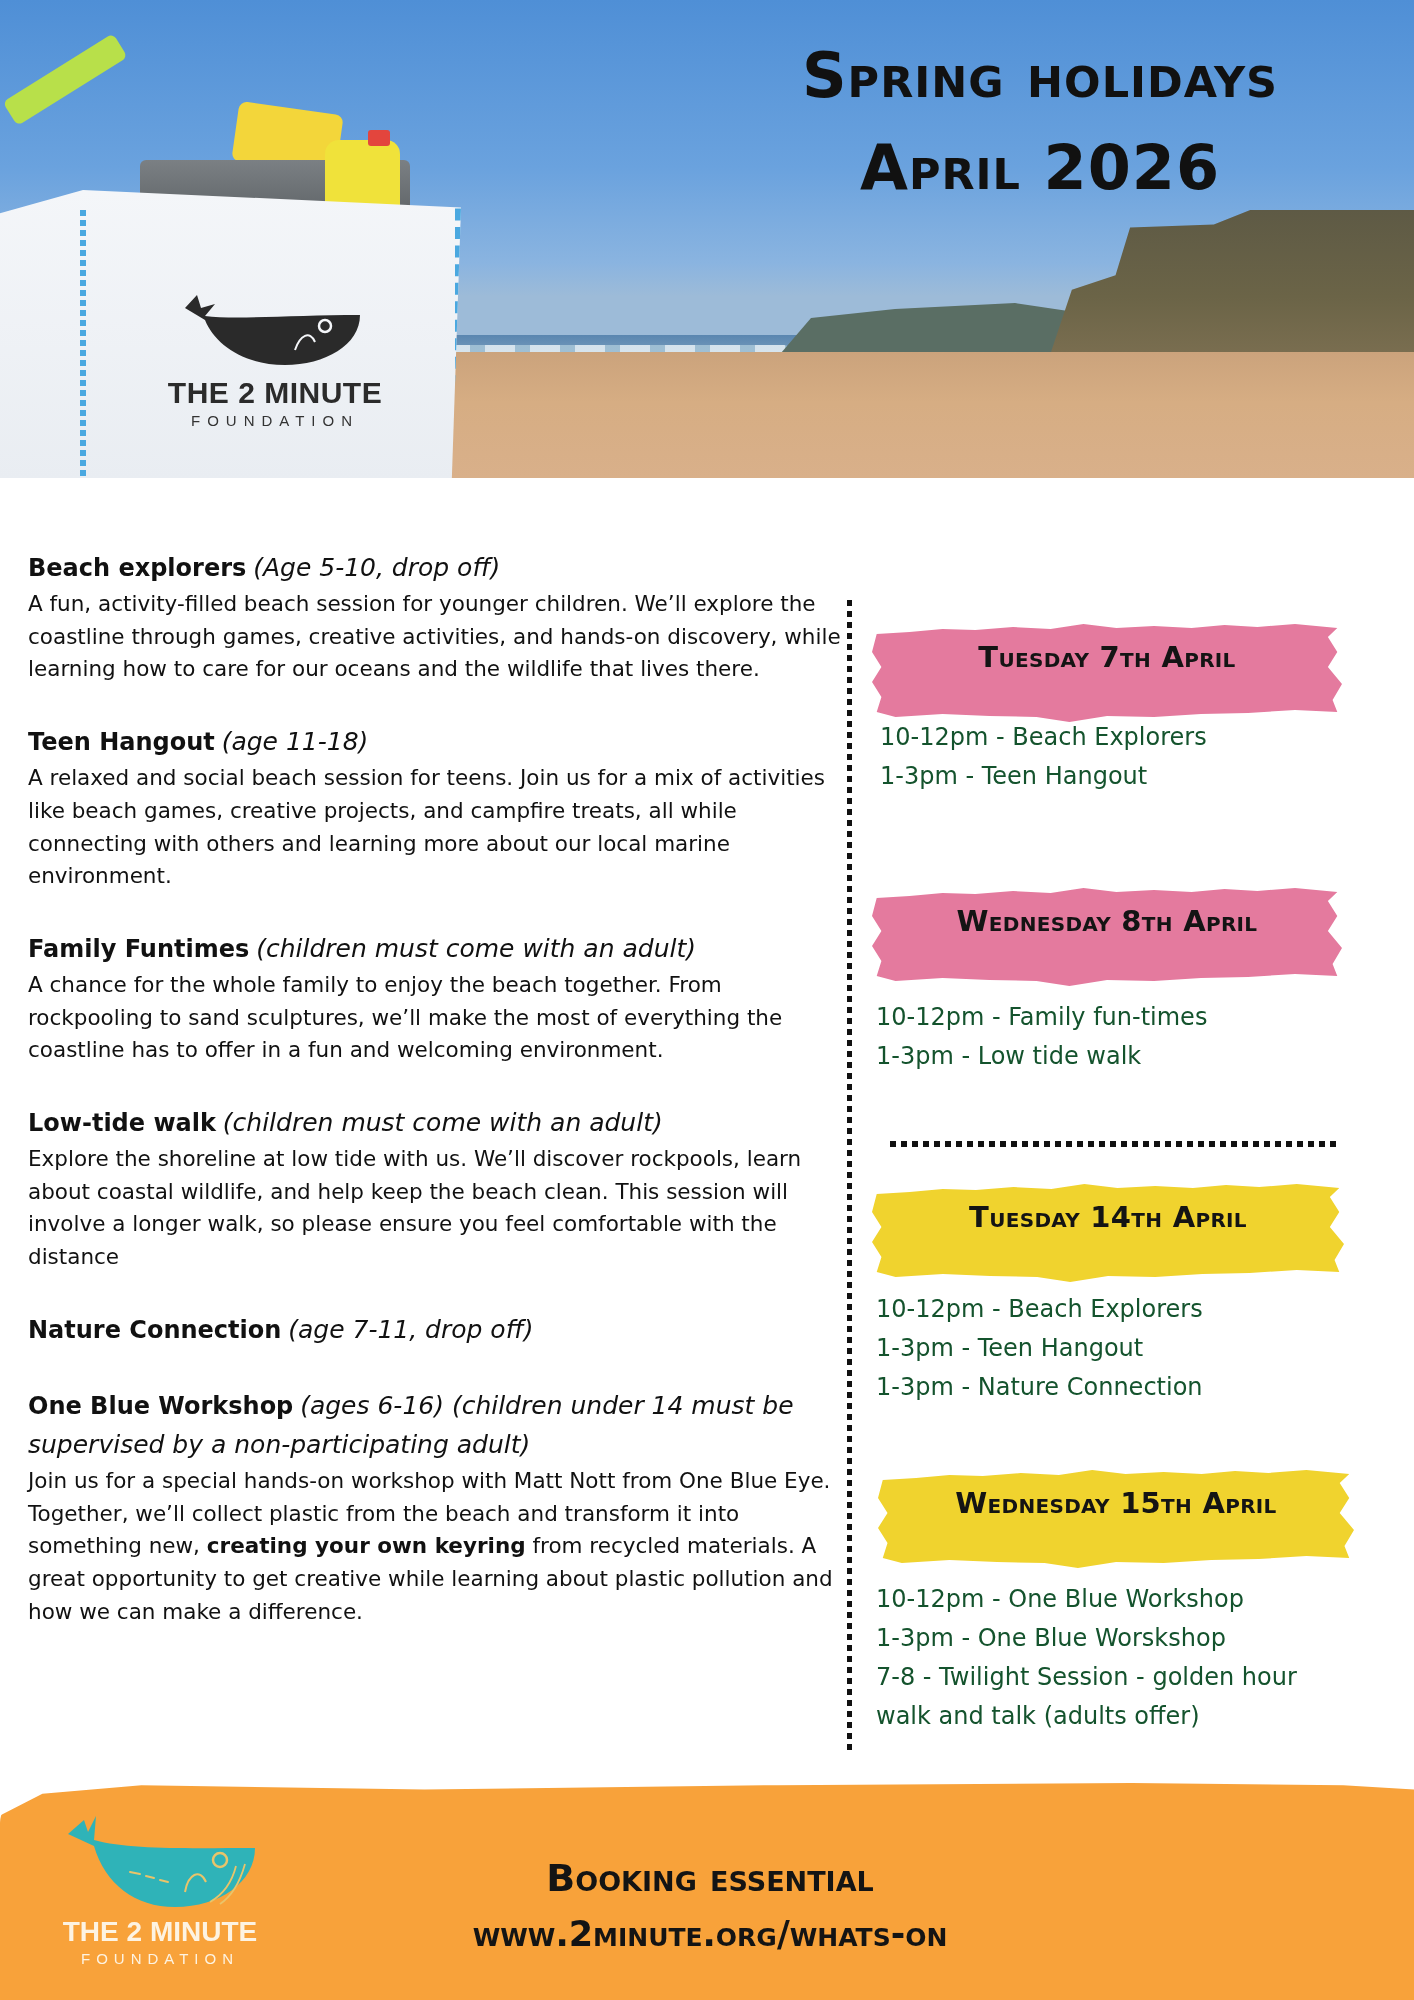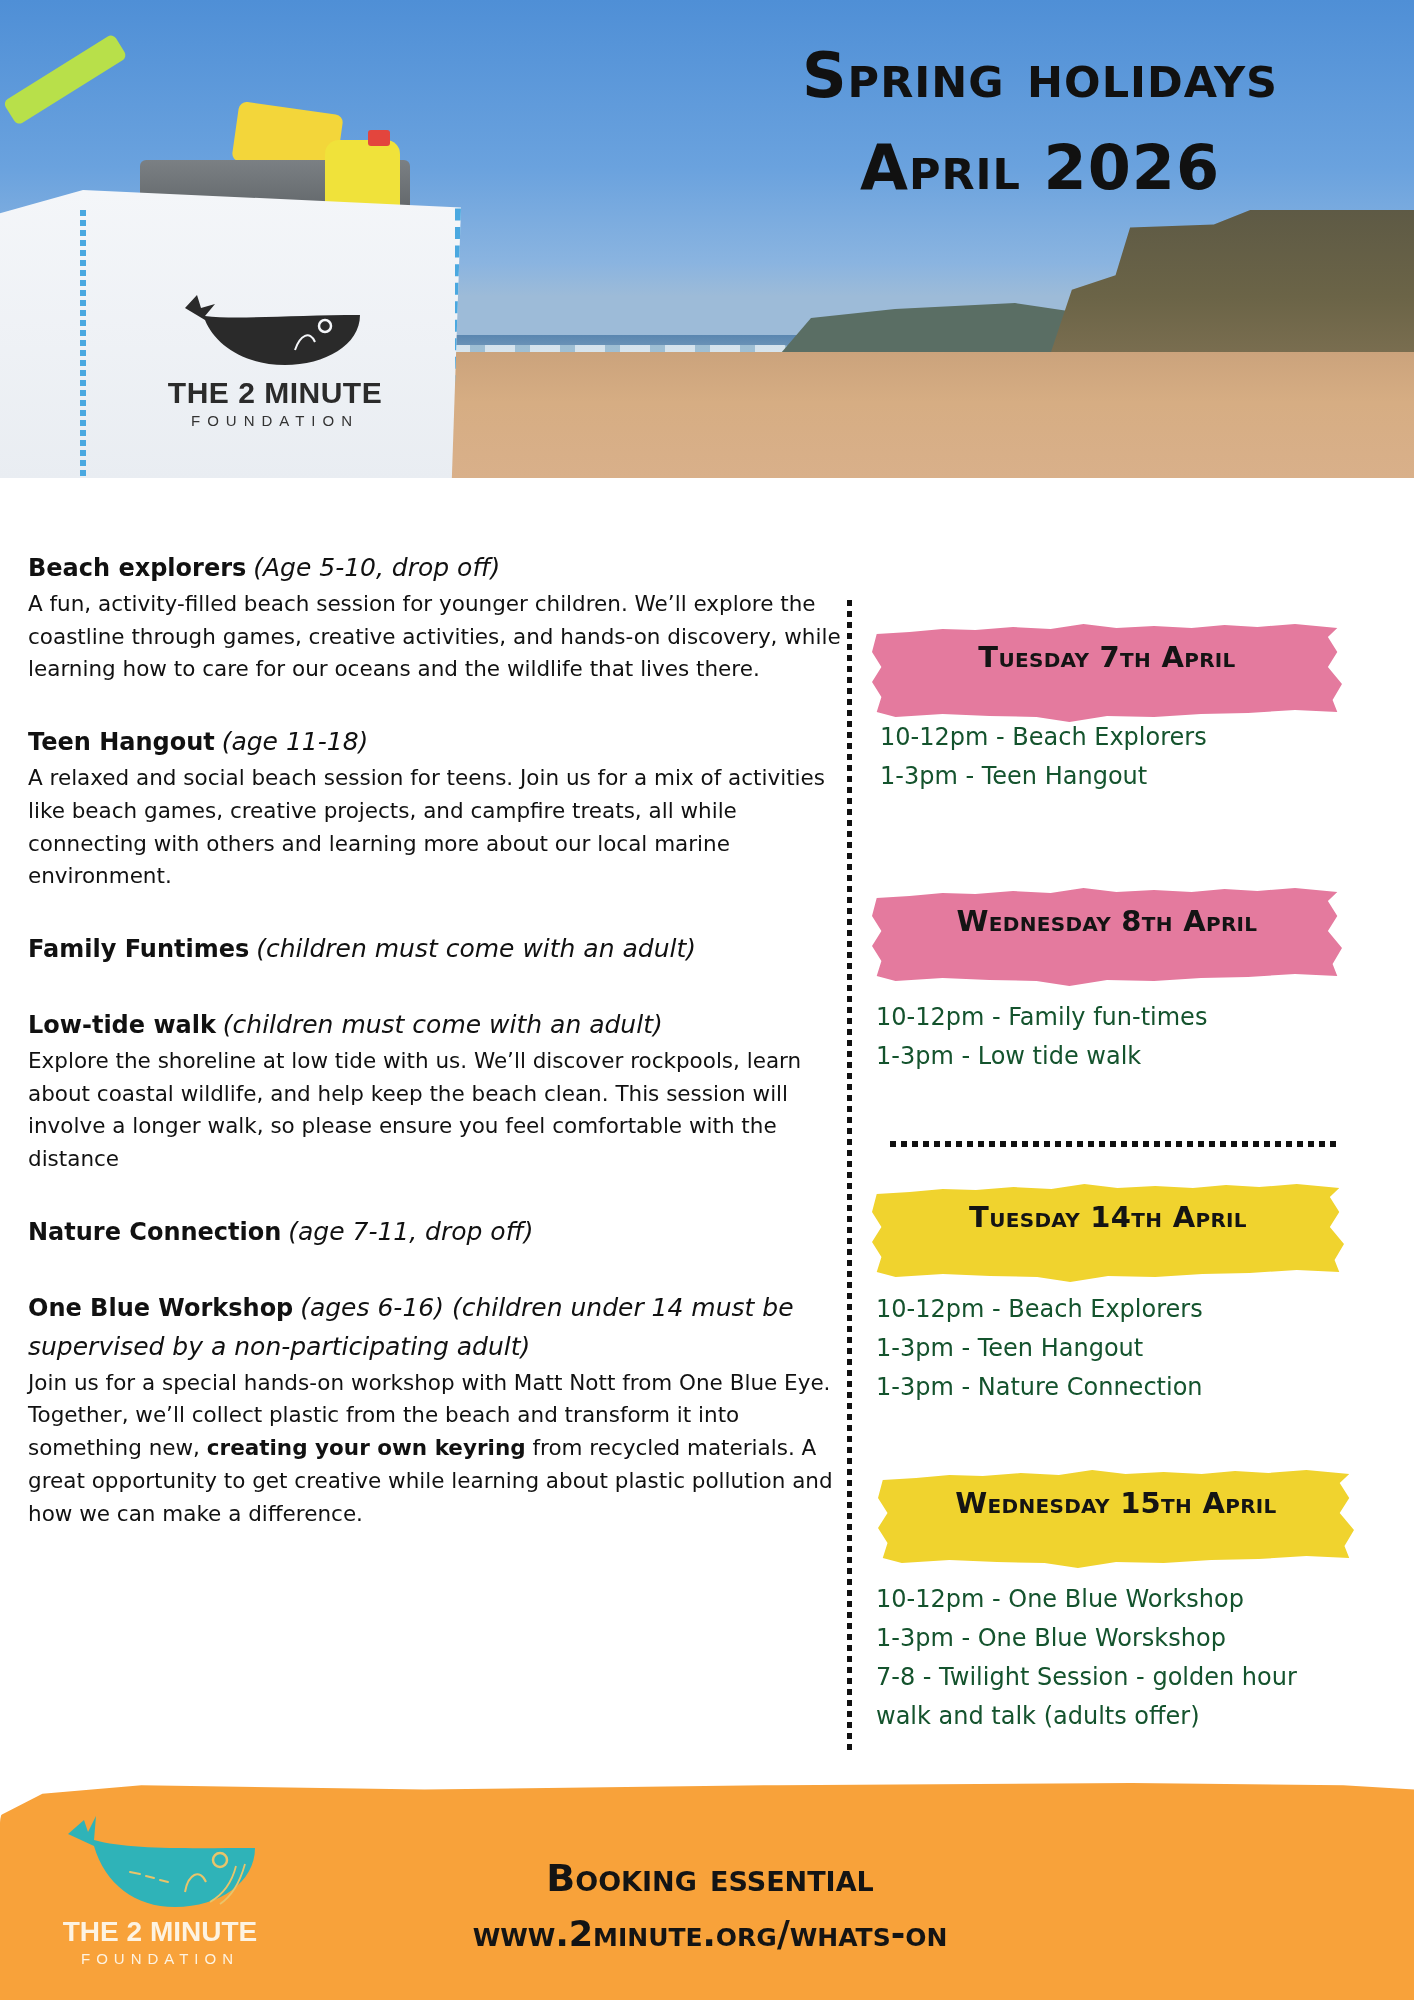--- a/index.html
+++ b/index.html
@@ -182,20 +182,21 @@
   <div class="activity">
     <div class="head"><span class="name">Beach explorers</span> <span class="note">(Age 5-10, drop off)</span></div>
     <p>A fun, activity-filled beach session for younger children. We’ll explore the coastline through games, creative activities, and hands-on discovery, while learning how to care for our oceans and the wildlife that lives there.</p>
   </div>
   <div class="activity">
     <div class="head"><span class="name">Teen Hangout</span> <span class="note">(age 11-18)</span></div>
     <p>A relaxed and social beach session for teens. Join us for a mix of activities like beach games, creative projects, and campfire treats, all while connecting with others and learning more about our local marine environment.</p>
   </div>
   <div class="activity">
     <div class="head"><span class="name">Family Funtimes</span> <span class="note">(children must come with an adult)</span></div>
+    <p>A chance for the whole family to enjoy the beach together. From rockpooling to sand sculptures, we’ll make the most of everything the coastline has to offer in a fun and welcoming environment.</p>
   </div>
   <div class="activity">
     <div class="head"><span class="name">Low-tide walk</span> <span class="note">(children must come with an adult)</span></div>
     <p>Explore the shoreline at low tide with us. We’ll discover rockpools, learn about coastal wildlife, and help keep the beach clean. This session will involve a longer walk, so please ensure you feel comfortable with the distance</p>
   </div>
   <div class="activity">
     <div class="head"><span class="name">Nature Connection</span> <span class="note">(age 7-11, drop off)</span></div>
   </div>
   <div class="activity">
     <div class="head"><span class="name">One Blue Workshop</span> <span class="note">(ages 6-16) (children under 14 must be supervised by a non-participating adult)</span></div>

